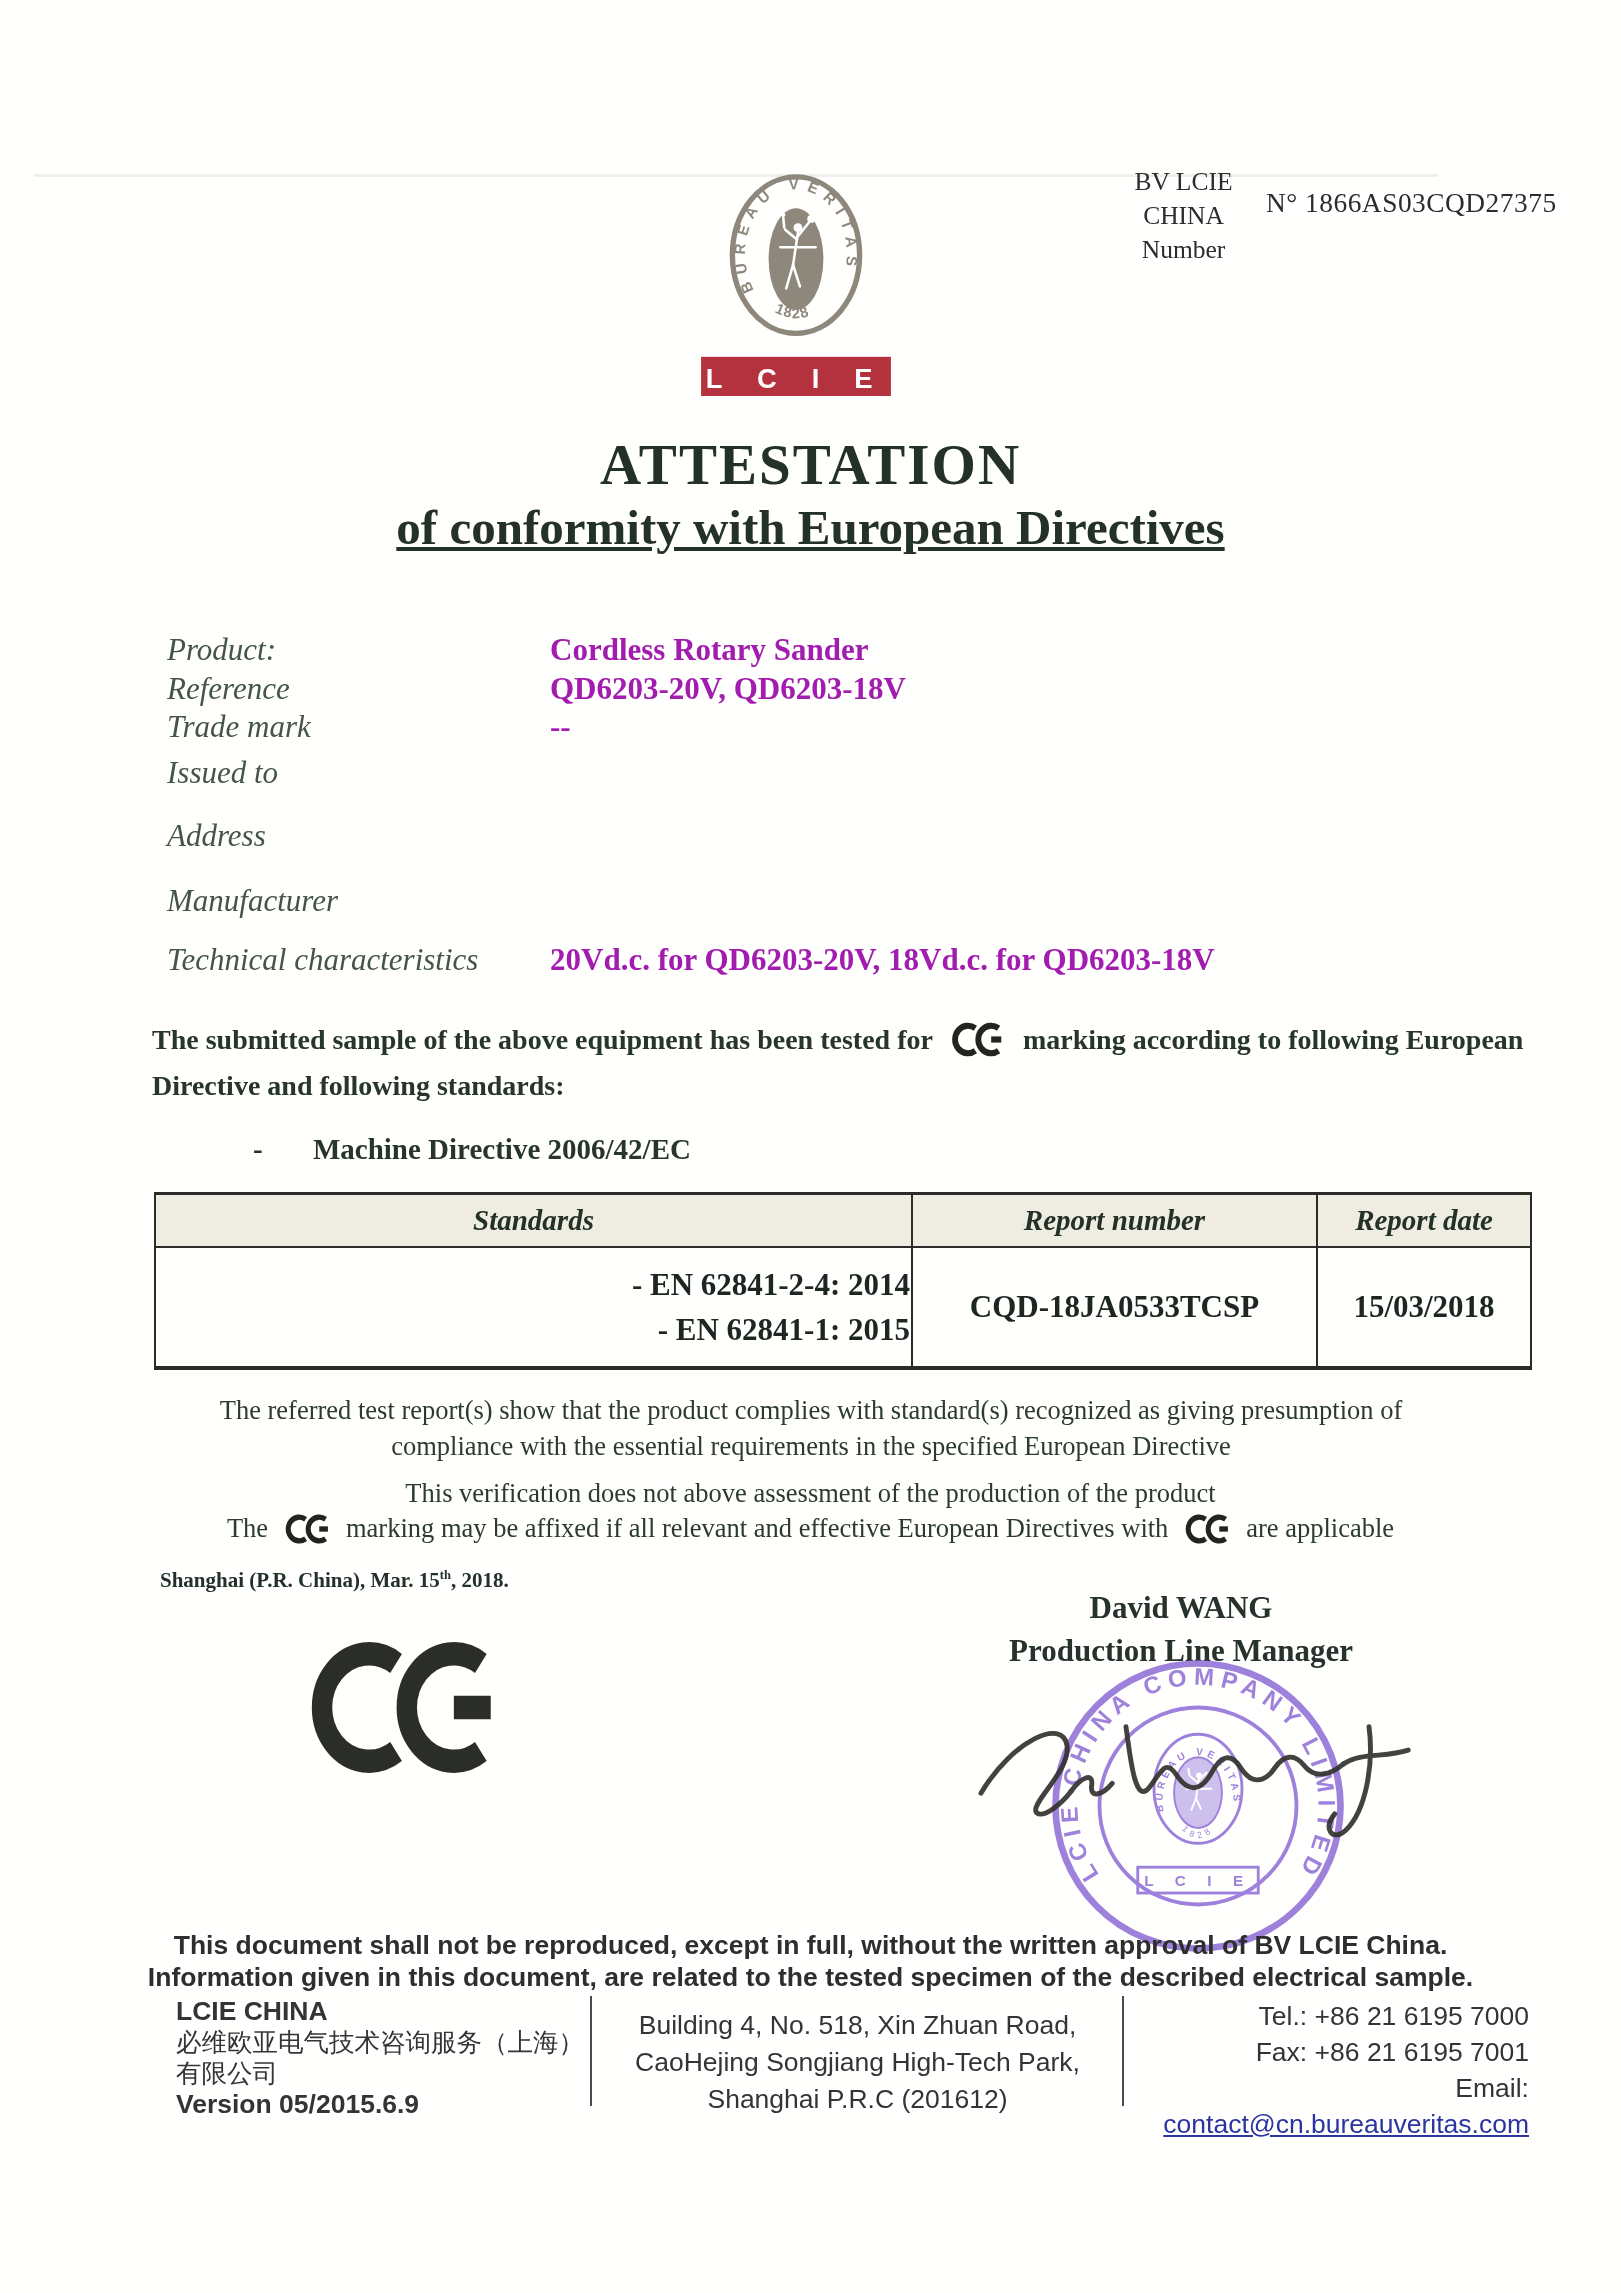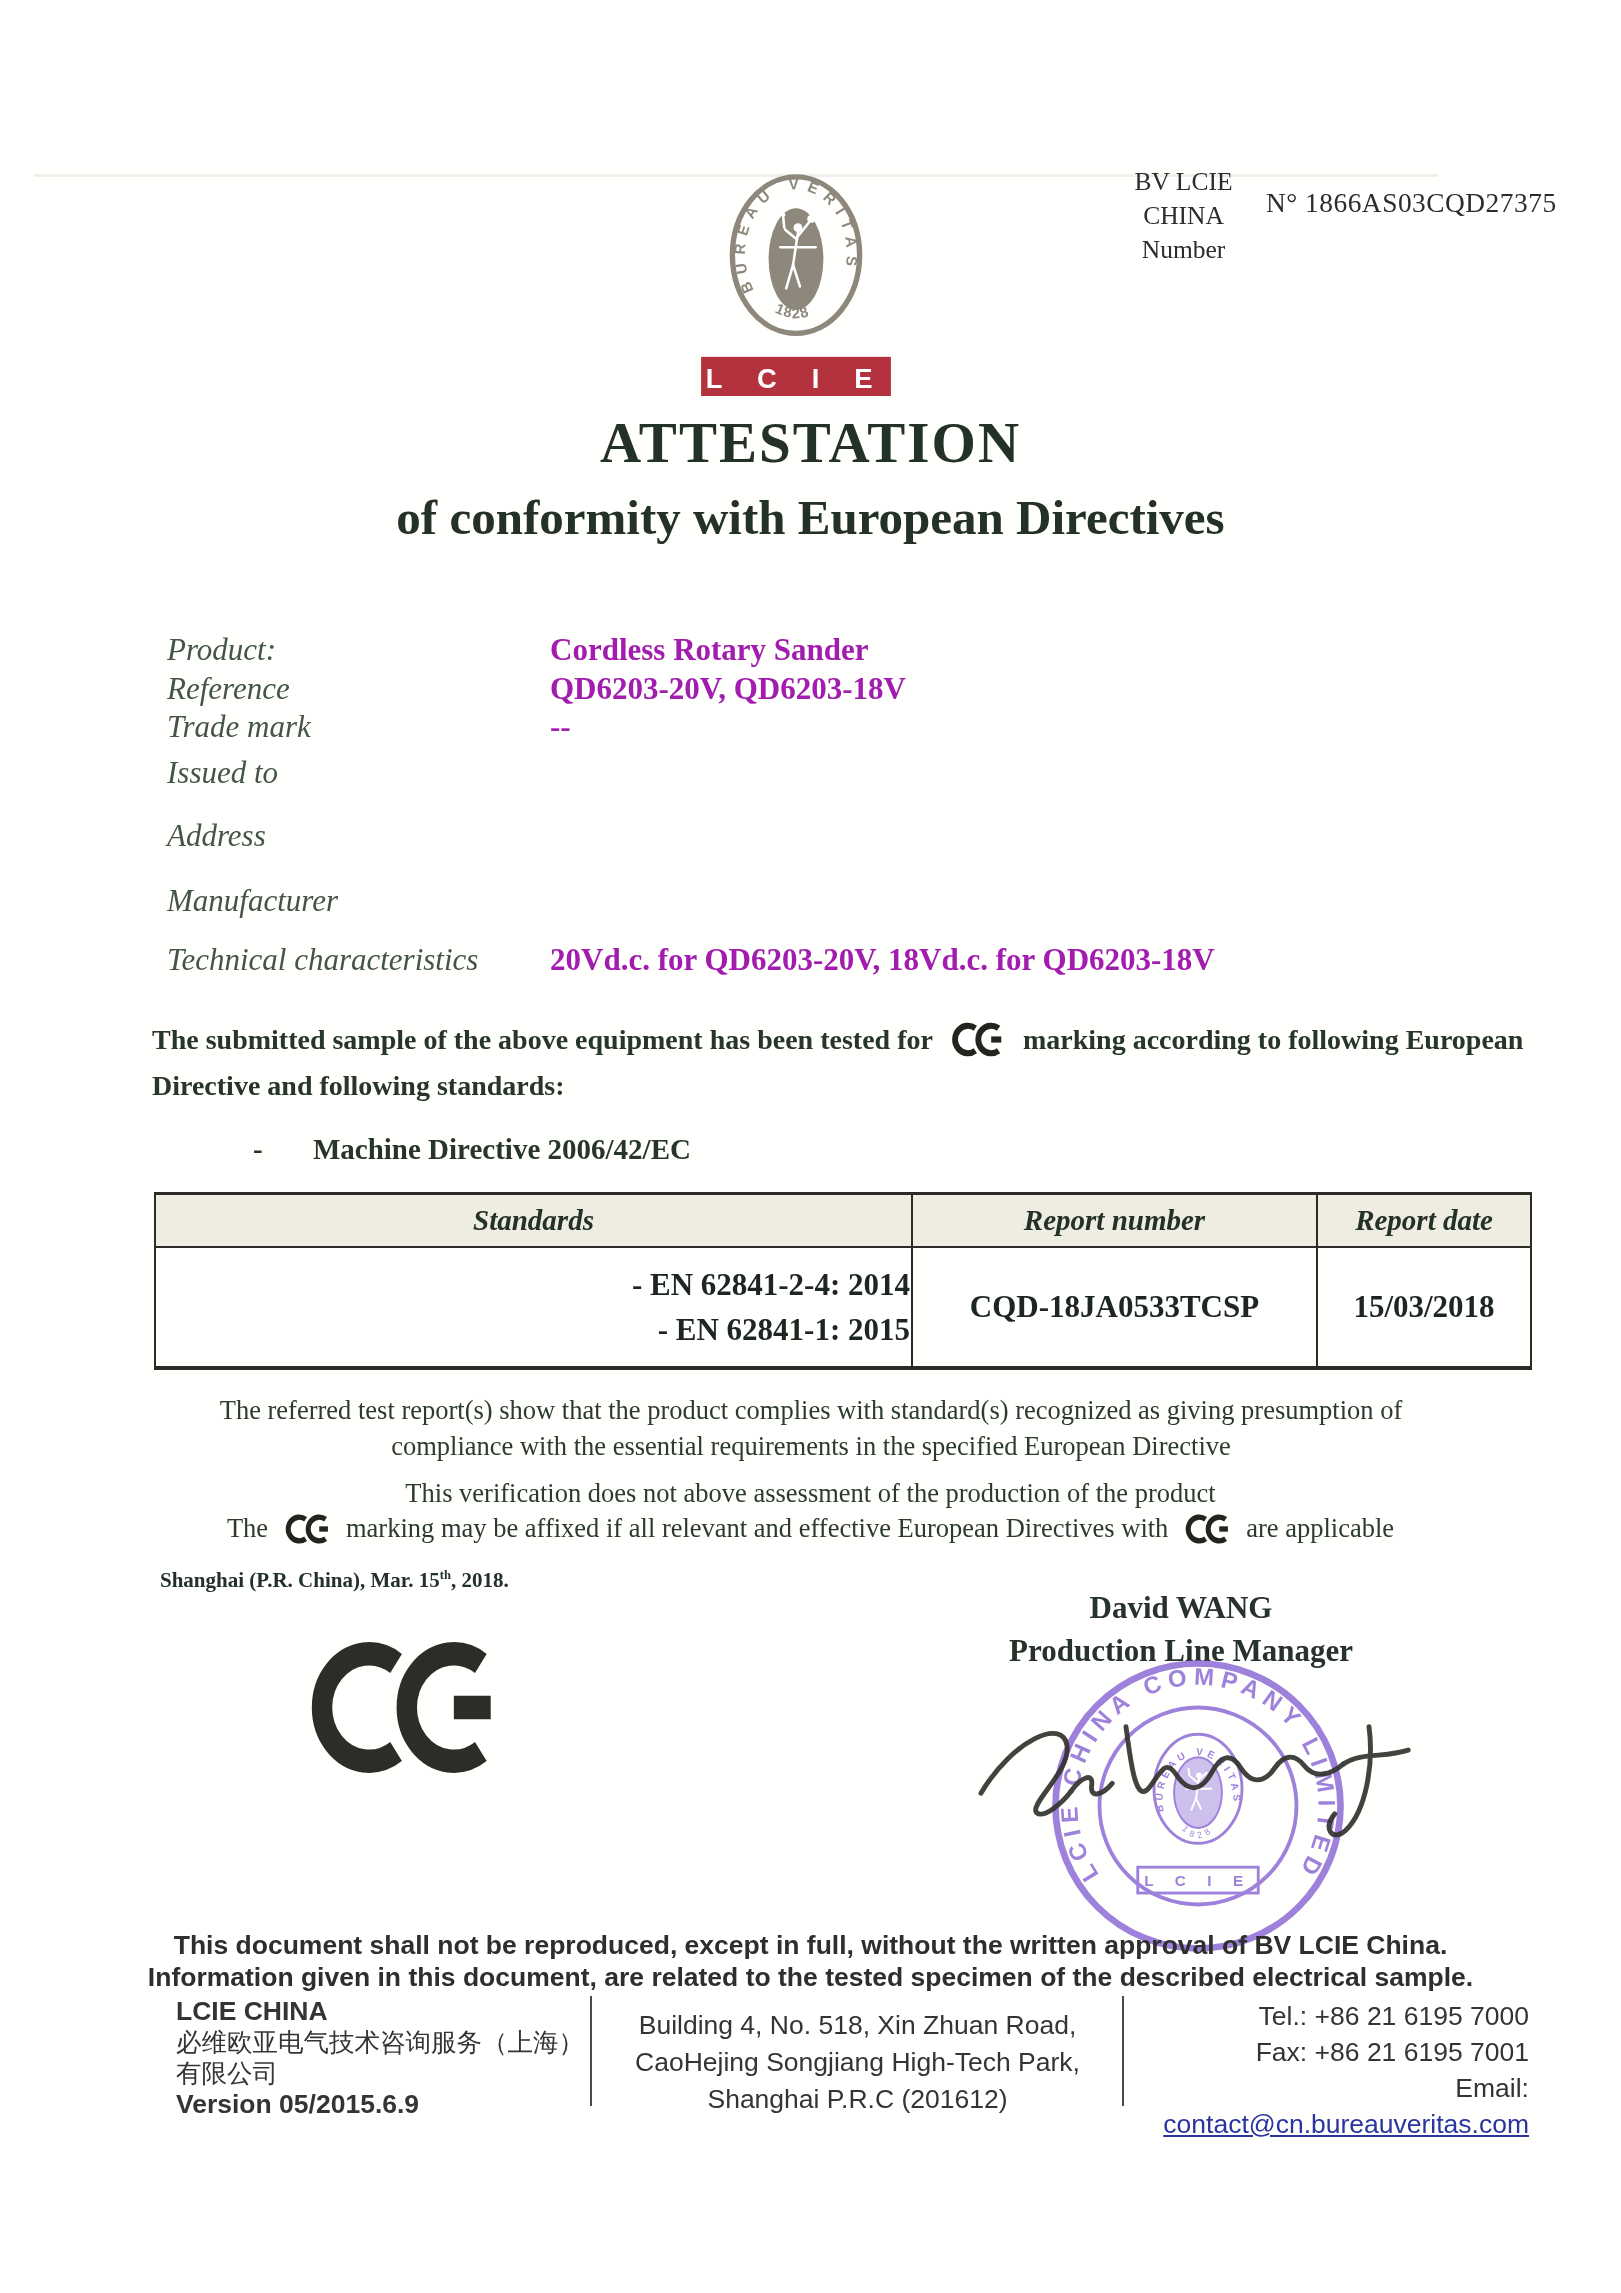--- a/index.html
+++ b/index.html
@@ -12,21 +12,21 @@
   .abs { position:absolute; }
   .scanline { background:#f0efeb; }
 
   
   .org-block { width:137px; text-align:center; font-size:25.5px; line-height:34px; color:#2c2c2c; }
   .cert-number { font-size:27.4px; color:#2c2c2c; letter-spacing:0.5px; }
 
   
   .title-wrap { left:0; right:0; text-align:center; color:#233127; }
   .title-line1 { font-size:57px; font-weight:bold; letter-spacing:2px; }
-  .title-line2 { font-size:49px; font-weight:bold; margin-top:14px; }
+  .title-line2 { font-size:49px; font-weight:bold; margin-top:2px;text-decoration:underline; }
 
   
   .detail-row { position:absolute; left:0; white-space:nowrap; }
   .detail-label { font-style:italic; font-size:31px; color:#44544a; }
   .detail-value { position:absolute; left:383px; top:0; font-weight:bold; font-size:31px; color:#a21caf; }
 
   
   .para-bold { font-size:28px; font-weight:bold; color:#27352b; }
   .para-reg  { font-size:26.5px; color:#2c3a31; }
   .center { text-align:center; }
@@ -93,21 +93,21 @@
     <text x="100" y="224" text-anchor="middle" font-family="Liberation Sans, DejaVu Sans, sans-serif" font-size="28" font-weight="bold" fill="#ffffff" letter-spacing="14">L C I E</text>
   </svg>
 
   <div class="abs org-block" style="left:1115px; top:165px;">
     <div>BV LCIE</div>
     <div>CHINA</div>
     <div>Number</div>
   </div>
   <div class="abs cert-number" style="left:1266px; top:188px;">N° 1866AS03CQD27375</div>
 
-  <div class="abs title-wrap" style="top:410px;">
+  <div class="abs title-wrap" style="top:432px;">
     <div class="title-line1">ATTESTATION</div>
     <div class="title-line2">of conformity with European Directives</div>
   </div>
 
   <div class="abs" style="left:167px; top:632px; width:1304px; height:353px;">
     <div class="detail-row" style="top:0px;"><span class="detail-label">Product:</span><span class="detail-value">Cordless Rotary Sander</span></div>
     <div class="detail-row" style="top:39px;"><span class="detail-label">Reference</span><span class="detail-value">QD6203-20V,  QD6203-18V</span></div>
     <div class="detail-row" style="top:77px;"><span class="detail-label">Trade mark</span><span class="detail-value">--</span></div>
     <div class="detail-row" style="top:123px;"><span class="detail-label">Issued to</span><span class="detail-value"></span></div>
     <div class="detail-row" style="top:186px;"><span class="detail-label">Address</span><span class="detail-value"></span></div>

